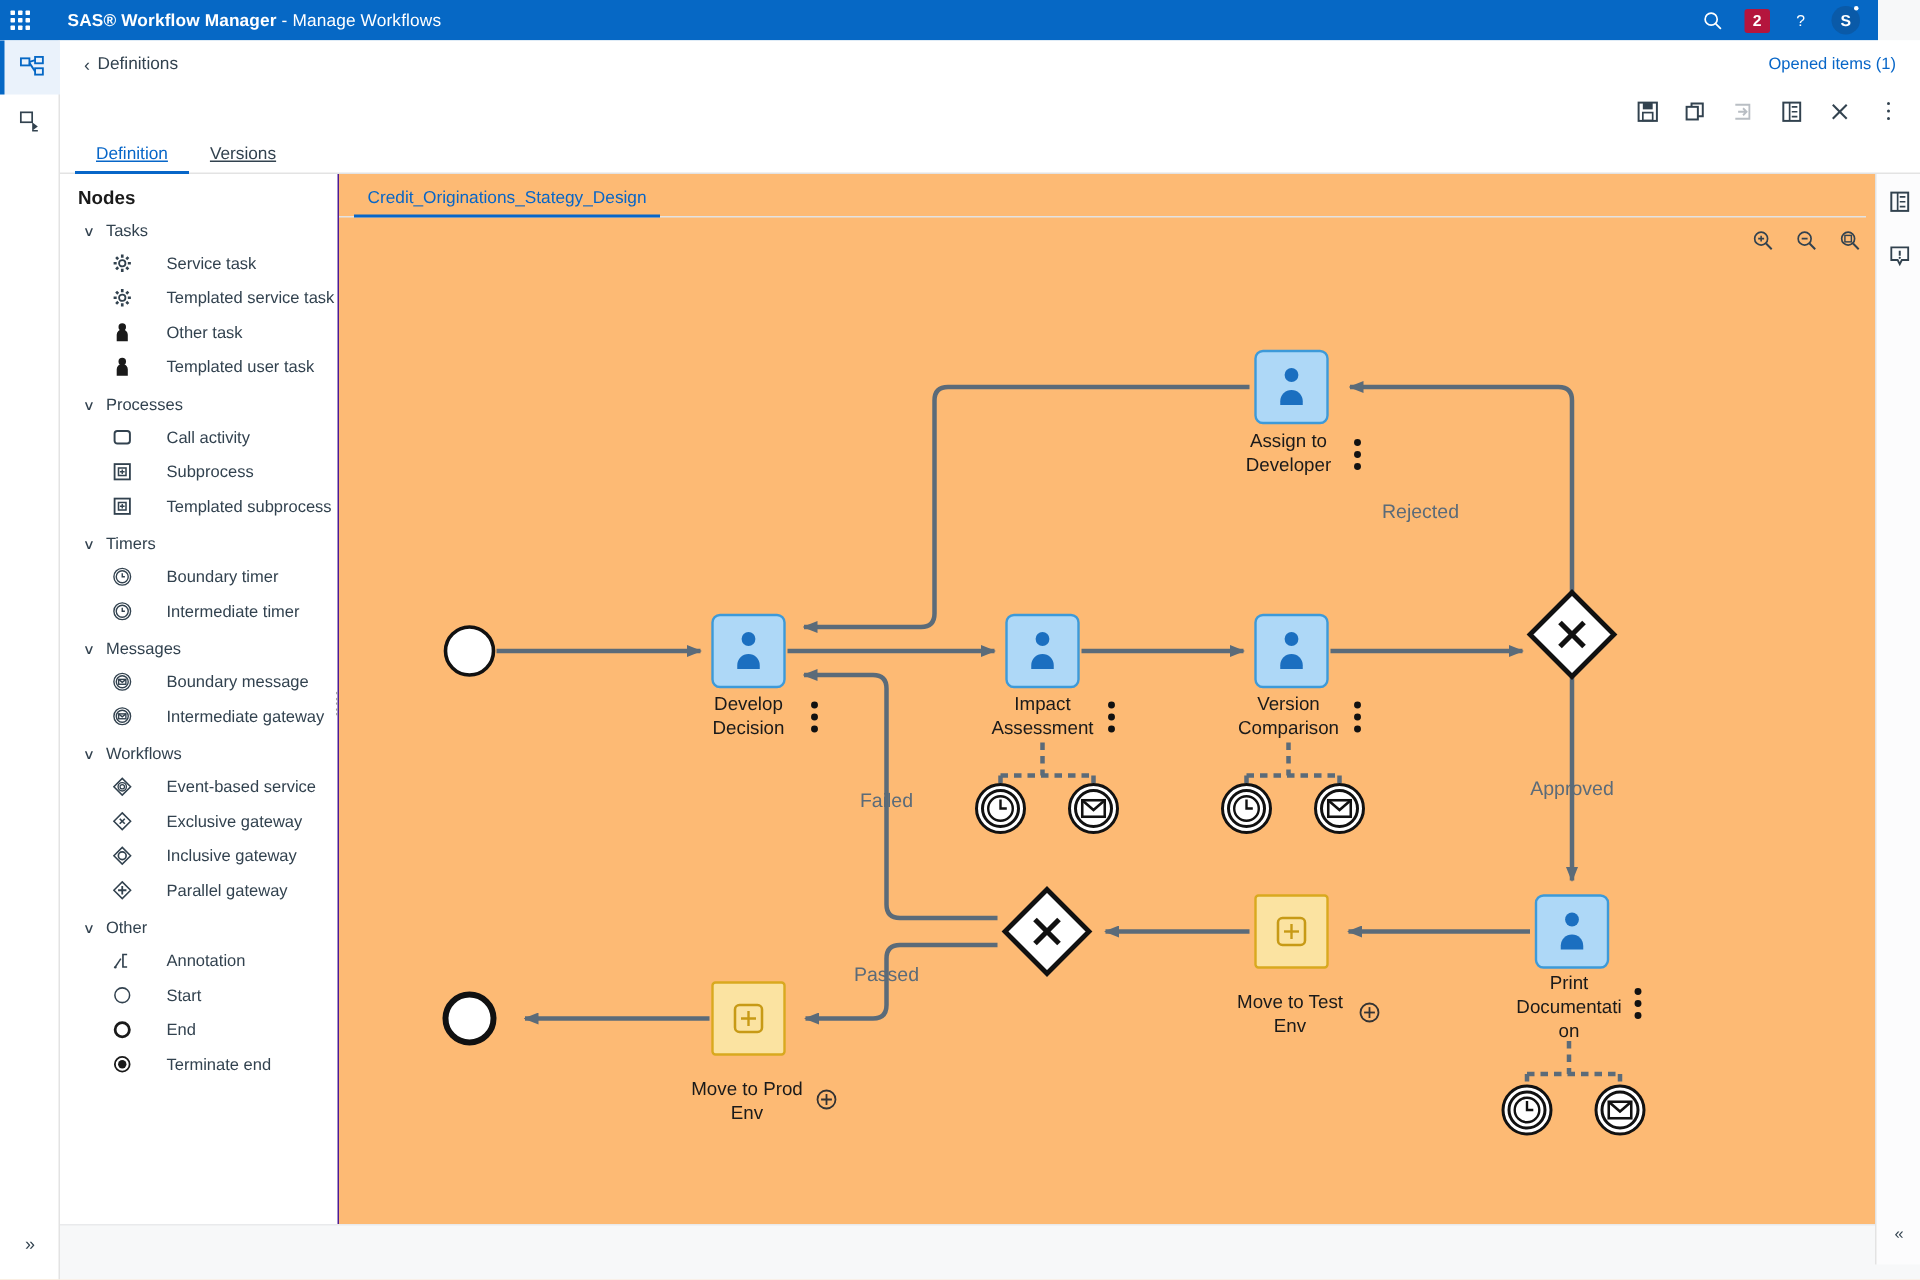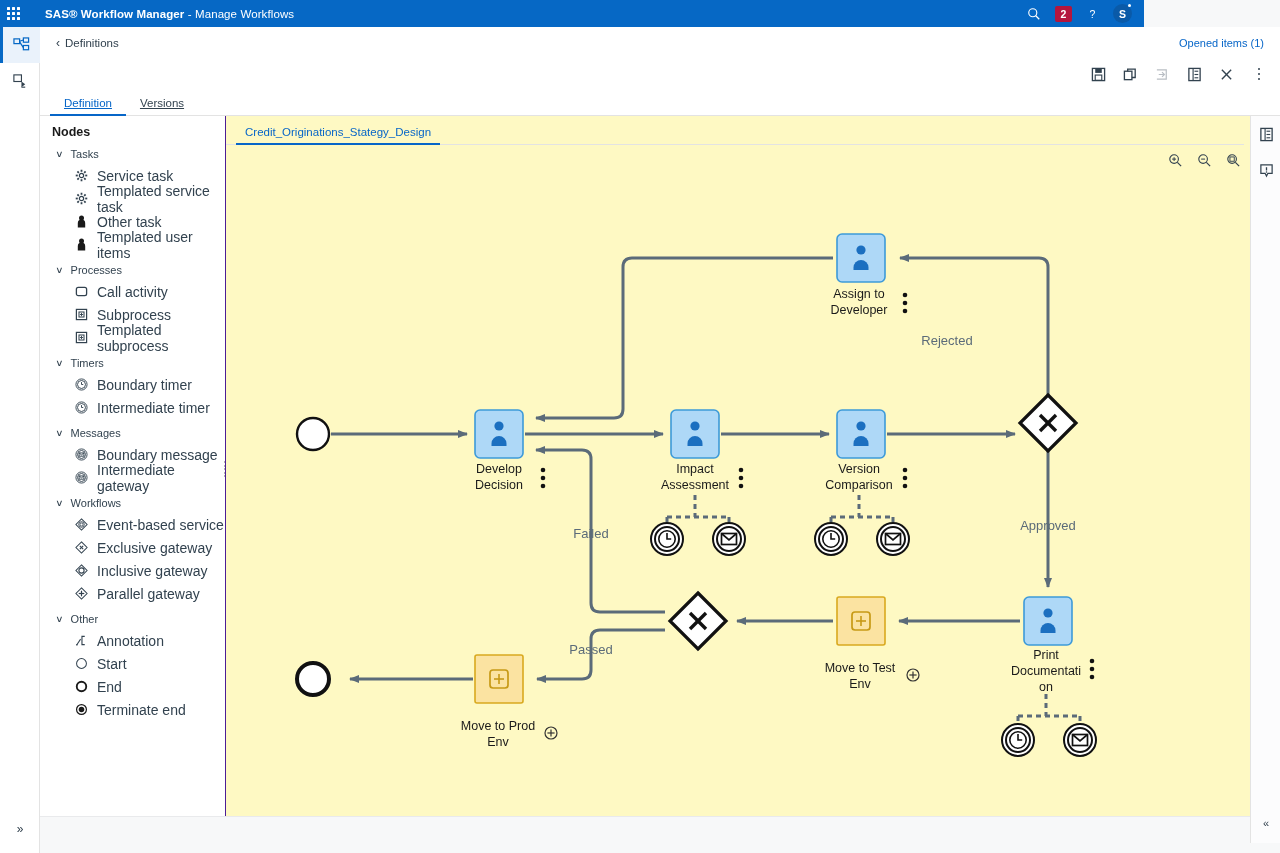--- a/index.html
+++ b/index.html
@@ -7,21 +7,21 @@
     margin: 0; padding: 0;
     width: 1280px; height: 853px;
     font-family: "Liberation Sans", sans-serif;
     background: #f7f8f9;
     overflow: hidden;
   }
   .app { position: relative; width: 1280px; height: 853px; }
 
   
   .topbar {
-    position: absolute; left:0; top:0; width:1144px; height:27px;
+    position: absolute; left:0; top:0; width:1252px; height:27px;
     background:#0668c5; display:flex; align-items:center;
   }
   .waffle { width:27px; height:27px; display:flex; align-items:center; justify-content:center; cursor:pointer; }
   .waffle .grid { display:grid; grid-template-columns:repeat(3,3px); grid-template-rows:repeat(3,3px); gap:2px; }
   .waffle .grid i { background:#fff; width:3px; height:3px; display:block; border-radius:0.5px; }
   .app-title { color:#fff; font-size:11.5px; font-weight:bold; margin-left:18px; letter-spacing:0.1px; }
   .app-sub { color:#fff; font-size:11.5px; font-weight:normal; }
   .topright { margin-left:auto; display:flex; align-items:center; gap:14px; padding-right:12px; }
   .ti { color:#fff; font-size:13px; cursor:pointer; line-height:1; display:flex; align-items:center; }
   .badge-count {
@@ -83,32 +83,32 @@
   .split { position:absolute; left:0; top:89px; width:1240px; height:727px; display:flex; }
   .palette {
     width:186px; height:727px; background:#fff; border-right:1px solid #4c1d95;
     padding:9px 0 0 12px; overflow:hidden; position:relative;
   }
   .palette-title { font-size:12.5px; font-weight:bold; color:#1a1a1a; margin:0 0 9px 0; }
   .grp { font-size:11px; color:#32424f; display:flex; align-items:center; gap:8px;
     margin:8px 0 4px 4px; cursor:pointer; }
   .grp .caret { font-size:9px; color:#32424f; transform:scaleX(1.25); }
   .node-item {
-    font-size:14px; color:#32424f; display:flex; align-items:center; gap:9px;
+    font-size:11px; color:#32424f; display:flex; align-items:center; gap:23px;
     height:23px; padding-left:23px; cursor:pointer;
   }
   .ni-icon { width:13px; height:13px; display:flex; align-items:center; justify-content:center; flex:none; }
 
   .drag-handle {
     position:absolute; right:-4px; top:340px; width:8px; height:26px;
     display:flex; align-items:center; justify-content:center; cursor:col-resize;
   }
   .drag-handle i { display:block; width:2px; height:2px; background:#999; border-radius:50%; margin:1.5px 0; }
 
-  .canvaswrap { flex:1; position:relative; background:#fef9c3; }
+  .canvaswrap { flex:1; position:relative; background:#fdba74; }
   .canvas-tabbar { height:29px; display:flex; align-items:flex-end; padding-left:10px;
     position:relative; }
   .canvas-tab { font-size:11.5px; color:#0766c8; padding:0 9px 7px 9px; cursor:pointer; position:relative; }
   .canvas-tab::after { content:""; position:absolute; left:0; right:0; bottom:0; height:2px; background:#0766c8; }
   .canvas-tabbar-line { position:absolute; left:0; right:36px; bottom:0; height:1px; background:#e3e3e3; }
   .kebab { width:18px; height:20px; display:flex; flex-direction:column; align-items:center;
     justify-content:center; gap:2.5px; cursor:pointer; }
   .kebab i { width:2.5px; height:2.5px; background:#32424f; border-radius:50%; display:block; }
   .tabbar-kebab { position:absolute; right:10px; bottom:6px; }
 
@@ -305,21 +305,21 @@
           </span>
           <span>Other task</span>
         </div>
         <div class="node-item">
           <span class="ni-icon">
             <svg width="11" height="13" viewBox="0 0 11 13">
                 <circle cx="5.5" cy="3" r="2.5" fill="#1a1a1a"></circle>
                 <path d="M1.8 12.5 V8.2 a3.7 3.7 0 0 1 7.4 0 V12.5 z" fill="#1a1a1a"></path>
               </svg>
           </span>
-          <span>Templated user items</span>
+          <span>Templated user task</span>
         </div>
 
         <div class="grp">
           <span class="caret">∨</span>
           <span>Processes</span>
         </div>
         <div class="node-item">
           <span class="ni-icon">
             <svg width="13" height="13" viewBox="0 0 14 14">
                 <rect x="1.5" y="2.5" width="11" height="9" rx="2" fill="none" stroke="#32424f" stroke-width="1.4"></rect>

